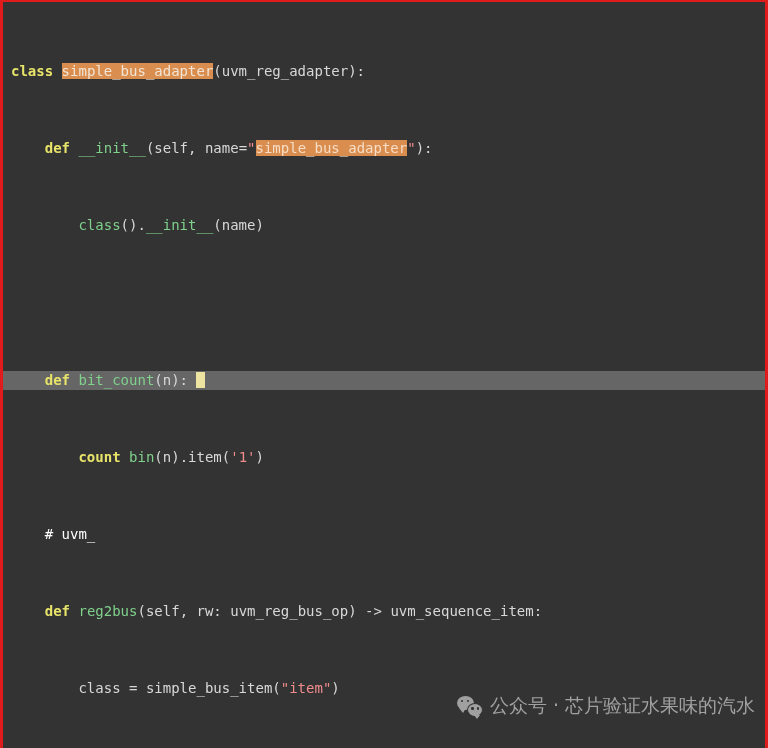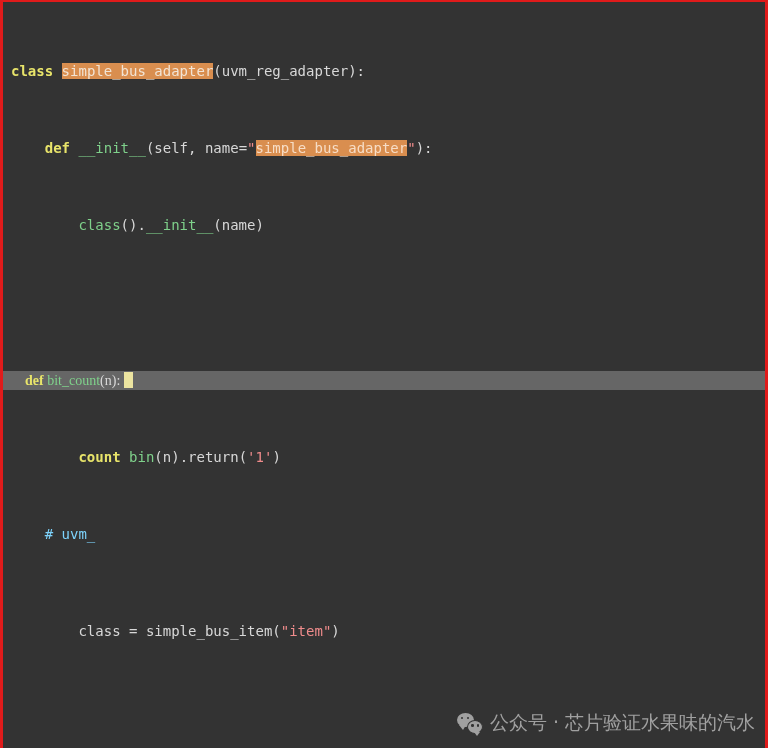--- a/index.html
+++ b/index.html
@@ -35,49 +35,48 @@
   }
   .line {
     position: relative;
     height: 19.3px;
     padding-left: 8px;
     white-space: pre;
     letter-spacing: 0px;
   }
   .line.cursorline {
     background: #666666;
-    font-family: Liberation Serif, serif;
   }
   .line.cursorline::after {
     content: "";
   }
 
   
   .kw      { color: #e8e46a; font-weight: bold; }
   .fn      { color: #7fd18b; }
   .bi      { color: #7fd18b; }
   .id      { color: #d8d8d8; }
   .pl      { color: #d8d8d8; }
   .str     { color: #f08c8c; }
-  .com     { color: #7dd3fc; }
+  .com     { color: #ffffff; }
   .hl      { background: #d98e4f; color: #f2e4d4; }
   .strhl   { background: #d98e4f; color: #f7ddc6; }
   .cursor  {
     display: inline-block;
     width: 9px;
     height: 16px;
     background: #ece4a0;
     vertical-align: -3px;
   }
 
   
   #watermark {
     position: absolute;
     right: 10px;
-    bottom: 12px;
+    bottom: 29px;
     display: flex;
     align-items: center;
     gap: 7px;
     color: #a9a9a9;
     font-family: "DejaVu Sans", "Liberation Sans", sans-serif;
     font-size: 19px;
     pointer-events: none;
     opacity: .93;
   }
   #watermark .wx {
@@ -136,24 +135,25 @@
     <div class="line"><span class="kw">class</span> <span class="hl">simple_bus_adapter</span><span class="pl">(</span><span class="id">uvm_reg_adapter</span><span class="pl">):</span></div>
 
     <div class="line">    <span class="kw">def</span> <span class="fn">__init__</span><span class="pl">(</span><span class="id">self</span><span class="pl">, </span><span class="id">name</span><span class="pl">=</span><span class="str">"</span><span class="strhl">simple_bus_adapter</span><span class="str">"</span><span class="pl">):</span></div>
 
     <div class="line">        <span class="bi">class</span><span class="pl">().</span><span class="fn">__init__</span><span class="pl">(</span><span class="id">name</span><span class="pl">)</span></div>
 
     <div class="line"> </div>
 
     <div class="line cursorline">    <span class="kw">def</span> <span class="fn">bit_count</span><span class="pl">(</span><span class="id">n</span><span class="pl">):</span> <span class="cursor"></span></div>
 
-    <div class="line">        <span class="kw">count</span> <span class="bi">bin</span><span class="pl">(</span><span class="id">n</span><span class="pl">).</span><span class="id">return</span><span class="pl">(</span><span class="str">'1'</span><span class="pl">)</span></div>
+    <div class="line">        <span class="kw">count</span> <span class="bi">bin</span><span class="pl">(</span><span class="id">n</span><span class="pl">).</span><span class="id">item</span><span class="pl">(</span><span class="str">'1'</span><span class="pl">)</span></div>
 
     <div class="line">    <span class="com"># uvm_</span></div>
 
+    <div class="line">    <span class="kw">def</span> <span class="fn">reg2bus</span><span class="pl">(</span><span class="id">self</span><span class="pl">, </span><span class="id">rw</span><span class="pl">: </span><span class="id">uvm_reg_bus_op</span><span class="pl">) -&gt; </span><span class="id">uvm_sequence_item</span><span class="pl">:</span></div>
 
     <div class="line">        <span class="id">class</span> <span class="pl">= </span><span class="id">simple_bus_item</span><span class="pl">(</span><span class="str">"item"</span><span class="pl">)</span></div>
 
     
 
     
 
     
 
     

